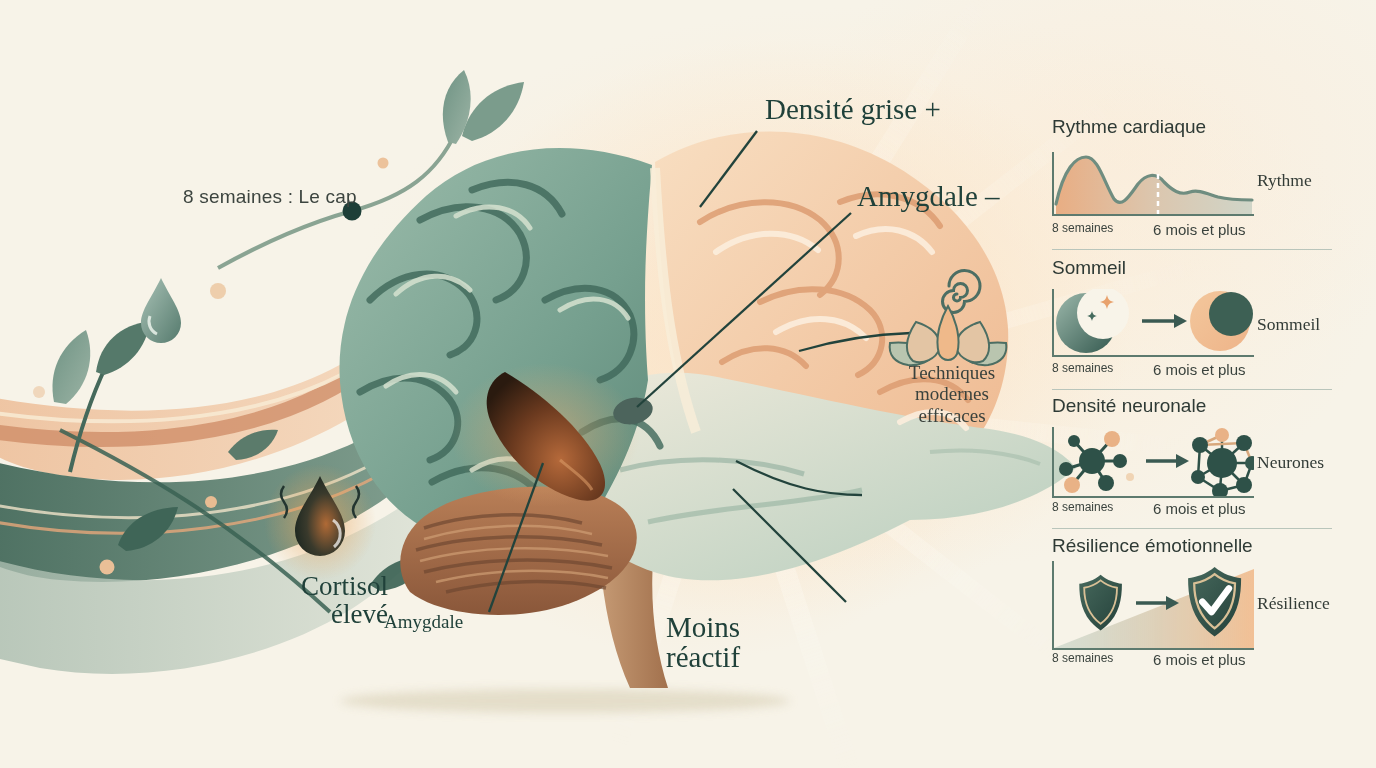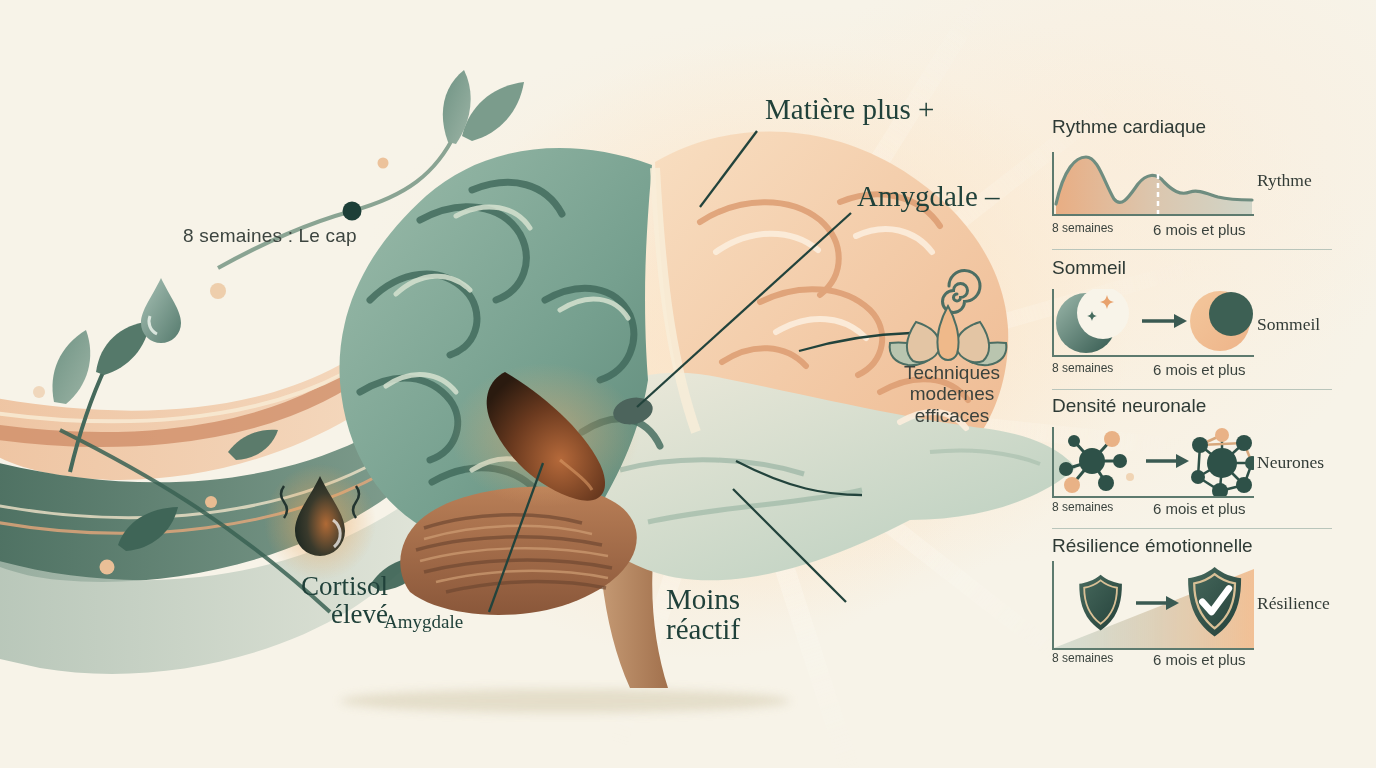--- a/index.html
+++ b/index.html
@@ -10,22 +10,22 @@
       radial-gradient(520px 360px at 82% 20%, rgba(251,234,214,.55) 0%, rgba(251,234,214,0) 65%),
       #f7f3e8;
     font-family:"Liberation Sans", sans-serif;
   }
   .abs{position:absolute;}
   .serif-label{
     font-family:"Liberation Serif","DejaVu Serif",serif;
     color:#20413a; font-size:29px; line-height:1.04; white-space:pre-line;
   }
   .sans-label{color:#3a423d; white-space:pre-line;}
-  .milestone{font-size:19px;color:#3c443f;letter-spacing:.2px;margin-top:39px;}
-  .techniques{font-size:19px;line-height:1.12;text-align:center;color:#3a423d;}
+  .milestone{font-size:19px;color:#3c443f;letter-spacing:.2px;}
+  .techniques{font-size:19px;line-height:1.12;text-align:center;color:#3a423d;font-family:Liberation Serif, serif;}
   .panel{position:absolute;left:1040px;width:336px;height:138px;}
   .p-title{position:absolute;left:12px;top:0;font-size:19px;color:#2e3a35;}
   .chart-box{position:absolute;left:12px;width:200px;
     border-left:2.5px solid #5d7a6e;border-bottom:2.5px solid #5d7a6e;}
   .x-8s{position:absolute;left:12px;font-size:12px;color:#39423d;}
   .x-6m{position:absolute;left:113px;font-size:15px;color:#39423d;}
   .side-label{position:absolute;left:217px;font-size:17.5px;color:#333c37;font-family:Liberation Serif, serif;}
   .divider{position:absolute;left:12px;width:280px;border-top:1.5px solid #b9c5bb;}
   svg{display:block;}
 </style>
@@ -247,26 +247,26 @@
     <g>
       <circle cx="383" cy="163" r="5.5" fill="#ecc29b"></circle>
       <circle cx="218" cy="291" r="8" fill="#eccaa5" opacity=".9"></circle>
       <circle cx="211" cy="502" r="6" fill="#e8bc92"></circle>
       <circle cx="107" cy="567" r="7.5" fill="#eabf97"></circle>
       <circle cx="39" cy="392" r="6" fill="#eed0b0" opacity=".8"></circle>
     </g>
   </svg>
 
   <div class="abs milestone" style="left:183px;top:186px">8 semaines : Le cap</div>
-  <div class="abs serif-label" style="left:765px;top:94px">Matière plus +</div>
+  <div class="abs serif-label" style="left:765px;top:94px">Densité grise +</div>
   <div class="abs serif-label" style="left:857px;top:181px">Amygdale –</div>
   <div class="abs sans-label techniques" style="left:876px;top:362px;width:152px">Techniques
 modernes
 efficaces</div>
-  <div class="abs serif-label" style="left:666px;top:584px">Moins
+  <div class="abs serif-label" style="left:666px;top:612px">Moins
 réactif</div>
   <div class="abs serif-label" style="left:384px;top:612px;font-size:19px">Amygdale</div>
   <div class="abs serif-label" style="left:252px;top:572px;width:136px;font-size:27px;text-align:right">Cortisol
 élevé</div>
 
   <div class="panel" style="top:116px">
     <div class="p-title">Rythme cardiaque</div>
     <div class="chart-box" style="top:36px;height:62px">
       <svg width="200" height="62" viewBox="0 0 200 62">
         <defs>

